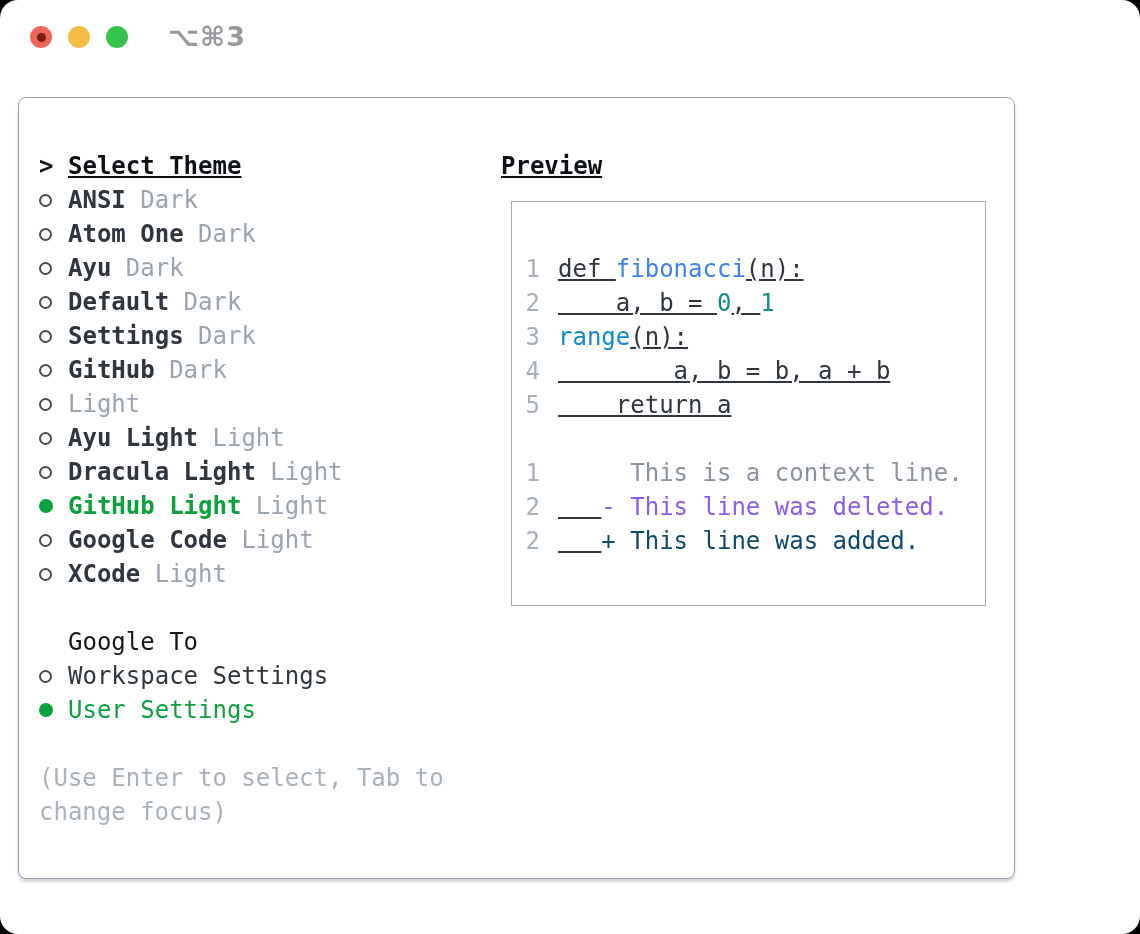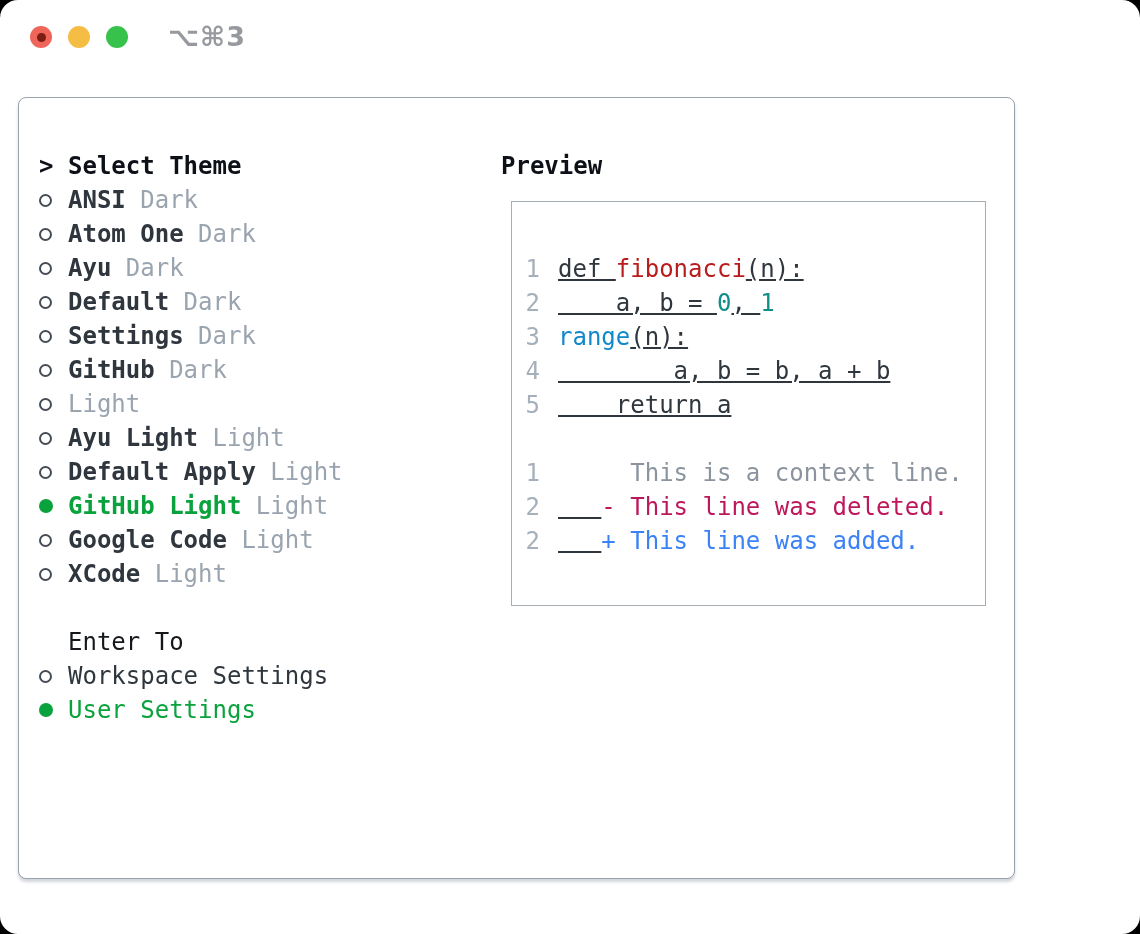--- a/index.html
+++ b/index.html
@@ -18,43 +18,43 @@
 
   
   .panel{position:absolute;left:18px;top:97px;width:995px;height:780px;background:#fff;
          border:1.5px solid #98a1ac;border-radius:8px;box-sizing:content-box;
          box-shadow:0 3px 3px rgba(125,135,148,.35);}
   .left-col{position:absolute;left:20px;top:51px;}
 
   .row{height:34px;line-height:34px;font-size:24px;white-space:pre;display:flex;align-items:center;color:#2f363d;}
   .marker{display:inline-flex;width:29px;flex:0 0 29px;align-items:center;}
   .prefix{color:#0d1117;font-weight:bold;}
-  .hdr-text{font-weight:bold;color:#0d1117;}
+  .hdr-text{font-weight:bold;color:#0d1117;text-decoration:underline;}
   .apply-text{color:#14181c;}
   .dot{width:13px;height:13px;border-radius:50%;border:2px solid #454c54;box-sizing:border-box;}
   .dot.filled{background:#0aa23c;border-color:#0aa23c;width:14px;height:14px;}
   .t-name{color:#2f363d;font-weight:bold;}
   .sel .t-name,.sel .a-label{color:#0aa23c;}
   .t-variant{color:#9aa4af;}
   .a-label{color:#2f363d;}
   .hint{color:#a9b2bb;}
 
   
   .preview-label{position:absolute;left:482px;top:51px;height:34px;line-height:34px;font-size:24px;display:flex;align-items:flex-end;}
   .preview-box{position:absolute;left:492px;top:103px;width:475px;height:405px;box-sizing:border-box;
                border:1.5px solid #a6adb5;padding:50px 0 0 13px;overflow:hidden;}
   .cline{height:34px;line-height:34px;font-size:24px;white-space:pre;display:flex;}
   .ln{display:inline-block;flex:0 0 15px;width:15px;text-align:right;margin-right:18px;color:#a6b0ba;}
   .s-plain{color:#2f363d;text-decoration:underline;}
-  .s-func{color:#b91c1c;}
+  .s-func{color:#3b82f6;}
   .s-call{color:#1088c9;}
   .s-num{color:#108f8a;}
   .s-ctx{color:#8b949e;}
-  .s-del{color:#be185d;text-align:right;}
-  .s-add{color:#3b82f6;}
+  .s-del{color:#8b5cf6;text-align:right;}
+  .s-add{color:#0c4a6e;}
 </style>
 </head>
 <body>
 
 <div class="screen">
 
   <div class="titlebar">
     <div class="tl tl-close">
       <span class="tl-inner"></span>
     </div>
@@ -72,39 +72,43 @@
 
       <div id="theme-list">
           <div class="row theme-row"><span class="marker"><span class="dot"></span></span><span class="t-name">ANSI </span><span class="t-variant">Dark</span></div>
           <div class="row theme-row"><span class="marker"><span class="dot"></span></span><span class="t-name">Atom One </span><span class="t-variant">Dark</span></div>
           <div class="row theme-row"><span class="marker"><span class="dot"></span></span><span class="t-name">Ayu </span><span class="t-variant">Dark</span></div>
           <div class="row theme-row"><span class="marker"><span class="dot"></span></span><span class="t-name">Default </span><span class="t-variant">Dark</span></div>
           <div class="row theme-row"><span class="marker"><span class="dot"></span></span><span class="t-name">Settings </span><span class="t-variant">Dark</span></div>
           <div class="row theme-row"><span class="marker"><span class="dot"></span></span><span class="t-name">GitHub </span><span class="t-variant">Dark</span></div>
           <div class="row theme-row"><span class="marker"><span class="dot"></span></span><span class="t-variant">Light</span></div>
           <div class="row theme-row"><span class="marker"><span class="dot"></span></span><span class="t-name">Ayu Light </span><span class="t-variant">Light</span></div>
-          <div class="row theme-row"><span class="marker"><span class="dot"></span></span><span class="t-name">Default Apply </span><span class="t-variant">Light</span></div>
+          <div class="row theme-row"><span class="marker"><span class="dot"></span></span><span class="t-name">Dracula Light </span><span class="t-variant">Light</span></div>
           <div class="row theme-row sel"><span class="marker"><span class="dot filled"></span></span><span class="t-name">GitHub Light </span><span class="t-variant">Light</span></div>
           <div class="row theme-row"><span class="marker"><span class="dot"></span></span><span class="t-name">Google Code </span><span class="t-variant">Light</span></div>
           <div class="row theme-row"><span class="marker"><span class="dot"></span></span><span class="t-name">XCode </span><span class="t-variant">Light</span></div>
         </div>
 
       <div class="row"></div>
 
       <div class="row">
-        <span class="marker"></span><span class="apply-text">Enter To</span>
+        <span class="marker"></span><span class="apply-text">Google To</span>
       </div>
 
       <div id="apply-list">
           <div class="row apply-row"><span class="marker"><span class="dot"></span></span><span class="a-label">Workspace Settings</span></div>
           <div class="row apply-row sel"><span class="marker"><span class="dot filled"></span></span><span class="a-label">User Settings</span></div>
         </div>
 
       <div class="row"></div>
 
+      <div id="hint">
+          <div class="row hint">(Use Enter to select, Tab to</div>
+          <div class="row hint">change focus)</div>
+        </div>
     </div>
 
     <div class="preview-label">
       <span class="hdr-text">Preview</span>
     </div>
 
     <div class="preview-box">
       <div id="code-block">
           <div class="cline"><span class="ln">1</span><span class="s-plain">def </span><span class="s-func">fibonacci</span><span class="s-plain">(n):</span></div>
           <div class="cline"><span class="ln">2</span><span class="s-plain">    a, b = </span><span class="s-num">0</span><span class="s-plain">, </span><span class="s-num">1</span></div>

